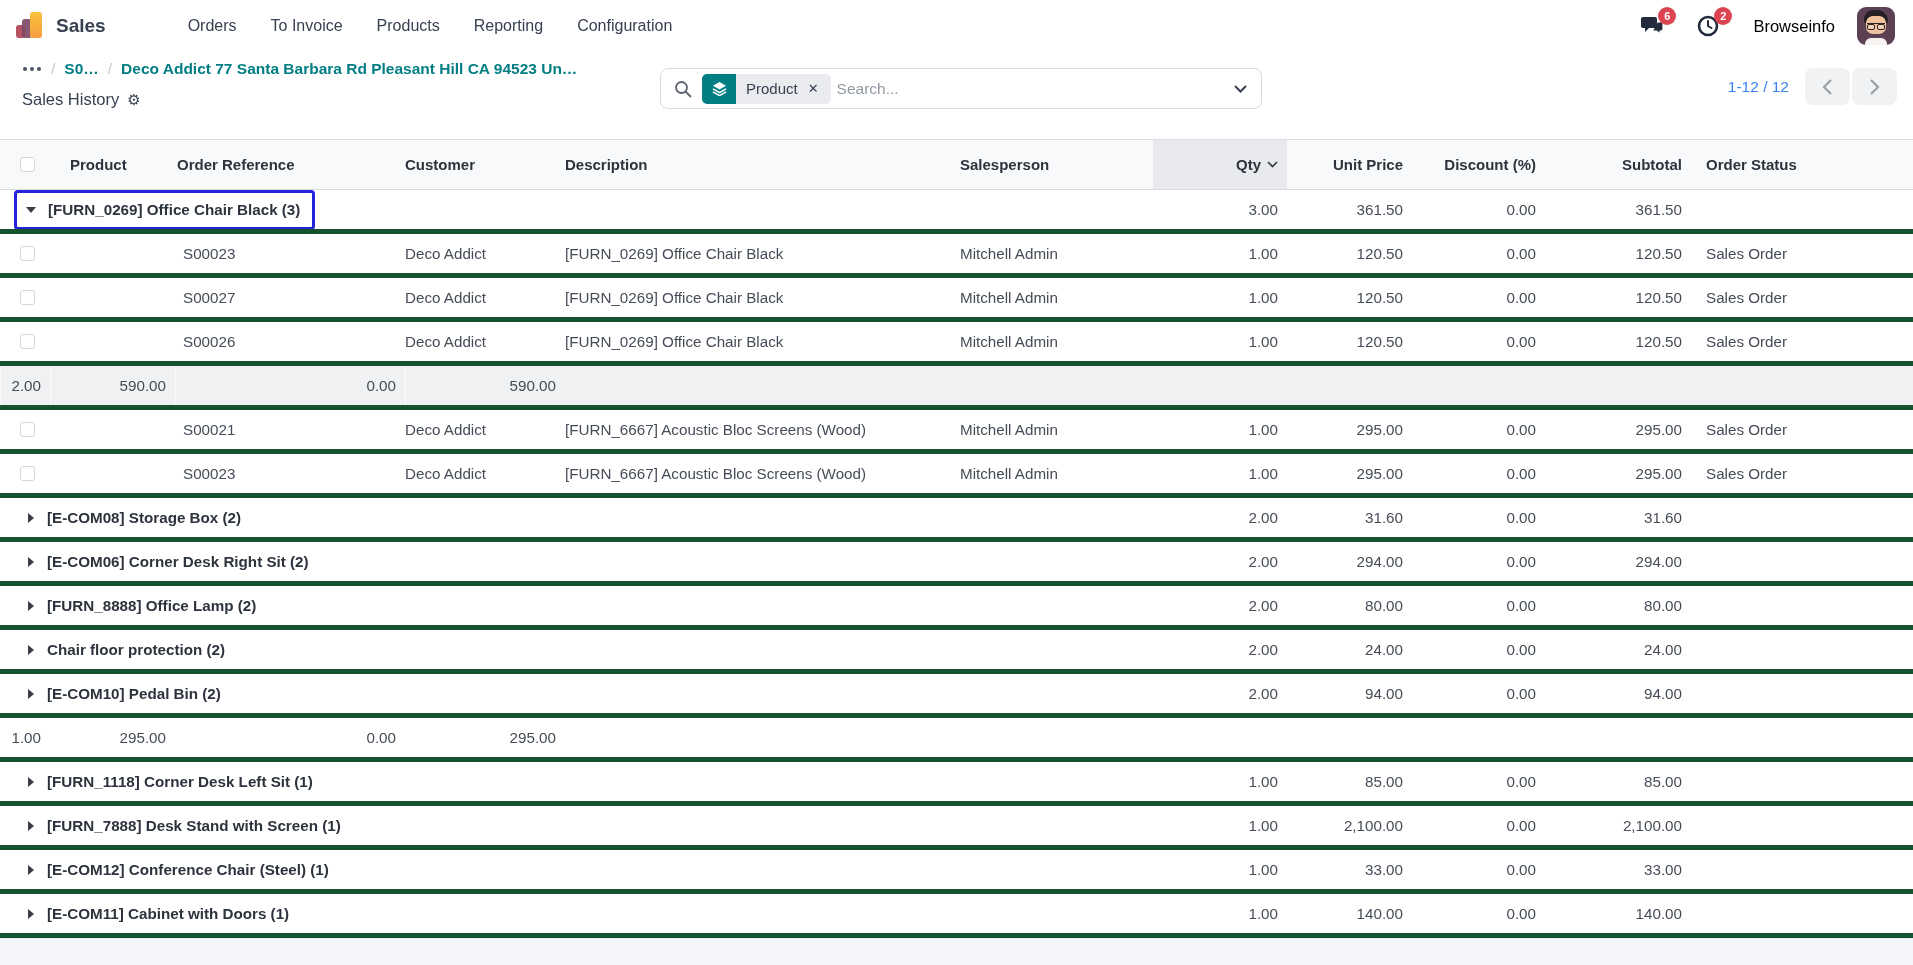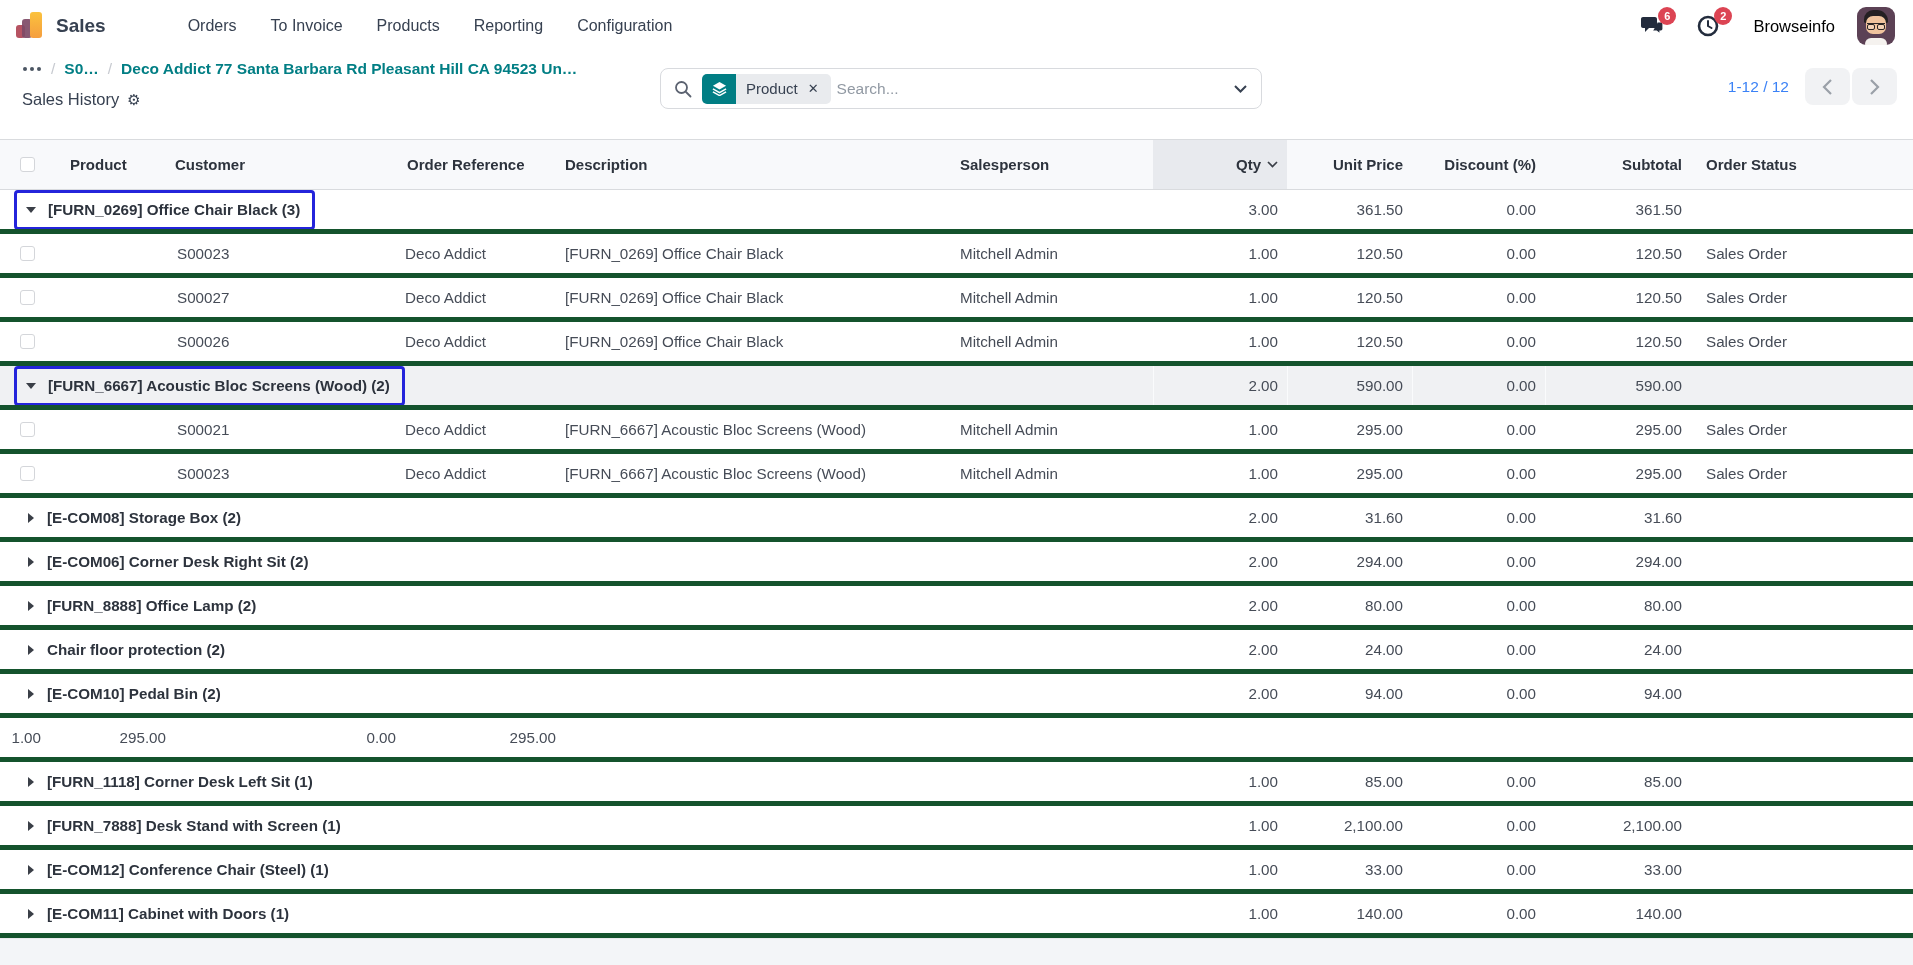--- a/index.html
+++ b/index.html
@@ -72,21 +72,21 @@
   .th-check { padding-left:20px; }
   .th-product { padding-left:20px; }
   .th-ref { padding-left:2px; }
 
   .trow { height:44px; border-bottom:5px solid #14532d; background:#fff; cursor:pointer; }
   .trow.gray { background:#f0f1f3; }
   .cell { display:flex; align-items:center; font-size:15.2px; color:#464c57; white-space:nowrap; overflow:hidden; }
   .cell.num { justify-content:flex-end; padding-right:9px; }
   .cell.status { padding-left:15px; }
   .cell.check { padding-left:20px; }
-  .cell.ref { padding-left:2px; }
+  .cell.ref { padding-left:2px;margin-left:6px; }
   .group-cell { grid-column:1 / 7; font-weight:700; color:#2d333d; }
   .group-cell.plain { padding-left:28px; gap:13px; }
   .glabel-wrap { display:inline-flex; align-items:center; gap:12px; height:40px; padding:0 12px 0 9px;
     border:3px solid #2424db; border-radius:4px; margin-left:14px; }
   .caret-down { width:0; height:0; border-left:5.5px solid transparent; border-right:5.5px solid transparent; border-top:6.5px solid #3a3f47; }
   .caret-right { width:0; height:0; border-top:5.5px solid transparent; border-bottom:5.5px solid transparent; border-left:6.5px solid #3a3f47; }
   .checkbox { width:15px; height:15px; border:1.5px solid #d4d6da; border-radius:3px; background:#fff; }
   .trow.gray .cell.num { border-left:1px solid #fafbfc; }
 
   .table-footer { height:29px; background:#f3f5f8; border-top:1px solid #e7e9ec; }
@@ -197,22 +197,22 @@
     </span>
   </div>
 </div>
 
 <div class="list-view">
   <div class="thead-row">
     <div class="th th-check">
         <span class="checkbox"></span>
       </div>
     <div class="th th-product">Product</div>
+    <div class="th th-ref">Order Reference</div>
     <div class="th">Customer</div>
-    <div class="th th-ref">Order Reference</div>
     <div class="th">Description</div>
     <div class="th">Salesperson</div>
     <div class="th num th-qty">
       <span>Qty</span>
       <svg width="11" height="7" viewBox="0 0 11 7">
         <path d="M1 1l4.5 4.5L10 1" fill="none" stroke="#3a3f47" stroke-width="1.7"></path>
       </svg>
     </div>
     <div class="th num">Unit Price</div>
     <div class="th num">Discount (%)</div>
@@ -273,26 +273,20 @@
         <div class="cell">Deco Addict</div>
         <div class="cell">[FURN_0269] Office Chair Black</div>
         <div class="cell">Mitchell Admin</div>
         <div class="cell num">1.00</div>
         <div class="cell num">120.50</div>
         <div class="cell num">0.00</div>
         <div class="cell num">120.50</div>
         <div class="cell status">Sales Order</div>
       </div>
       <div class="trow gray">
-        <div class="cell group-cell">
-          <div class="glabel-wrap">
-            <div class="caret-down"></div>
-            <div class="">[FURN_6667] Acoustic Bloc Screens (Wood) (2)</div>
-          </div>
-        </div>
         <div class="cell num">2.00</div>
         <div class="cell num">590.00</div>
         <div class="cell num">0.00</div>
         <div class="cell num">590.00</div>
         <div class="cell status"></div>
       </div>
       <div class="trow">
         <div class="cell check">
           <div class="checkbox"></div>
         </div>

